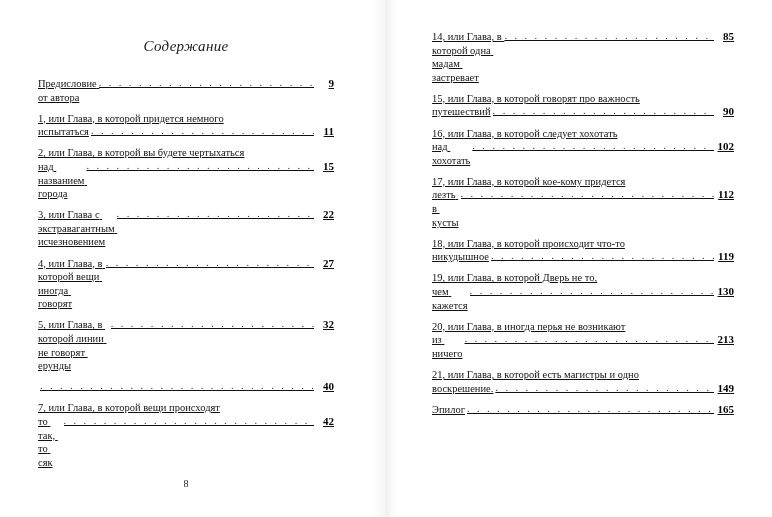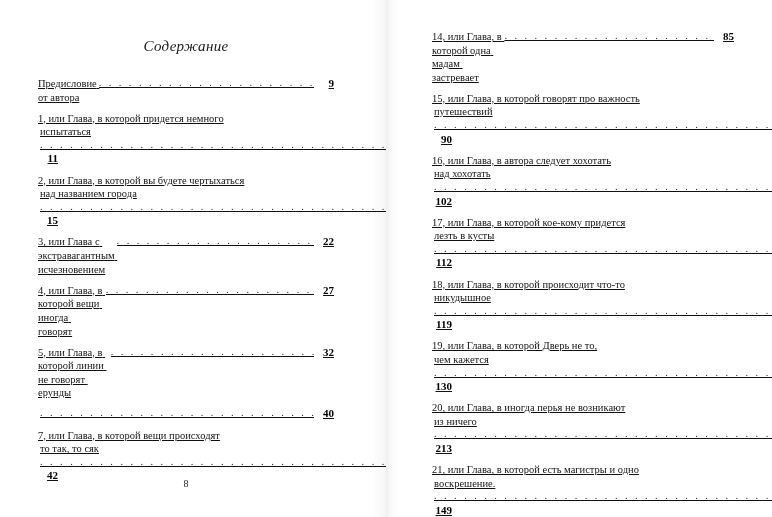--- a/index.html
+++ b/index.html
@@ -96,21 +96,20 @@
     font-weight: bold;
     font-size: 11px;
     text-align: right;
     min-width: 18px;
     color: #000000;
   }
   .entry-line2 {
     display: flex;
     align-items: baseline;
     width: 100%;
-    flex-direction: column;
   }
   .folio {
     position: absolute;
     bottom: 28px;
     left: 0;
     right: 0;
     text-align: center;
     font-size: 10px;
     color: #222222;
   }
@@ -218,21 +217,21 @@
         </div>
         <div class="entry-line2">
           <span class="entry-text">путешествий</span>
           <span class="entry-leader">. . . . . . . . . . . . . . . . . . . . . . . . . . . . . . . . . . . . . . . . . . . . . . . . . . . . . . . . . . . . . . .</span>
           <span class="entry-page">90</span>
         </div>
       </li>
 
       <li class="toc-entry">
         <div class="entry-row">
-          <span class="entry-text">16, или Глава, в автора следует хохотать</span>
+          <span class="entry-text">16, или Глава, в которой следует хохотать</span>
         </div>
         <div class="entry-line2">
           <span class="entry-text">над хохотать</span>
           <span class="entry-leader">. . . . . . . . . . . . . . . . . . . . . . . . . . . . . . . . . . . . . . . . . . . . . . . . . . . . . . . . . . . . . . .</span>
           <span class="entry-page">102</span>
         </div>
       </li>
 
       <li class="toc-entry">
         <div class="entry-row">

